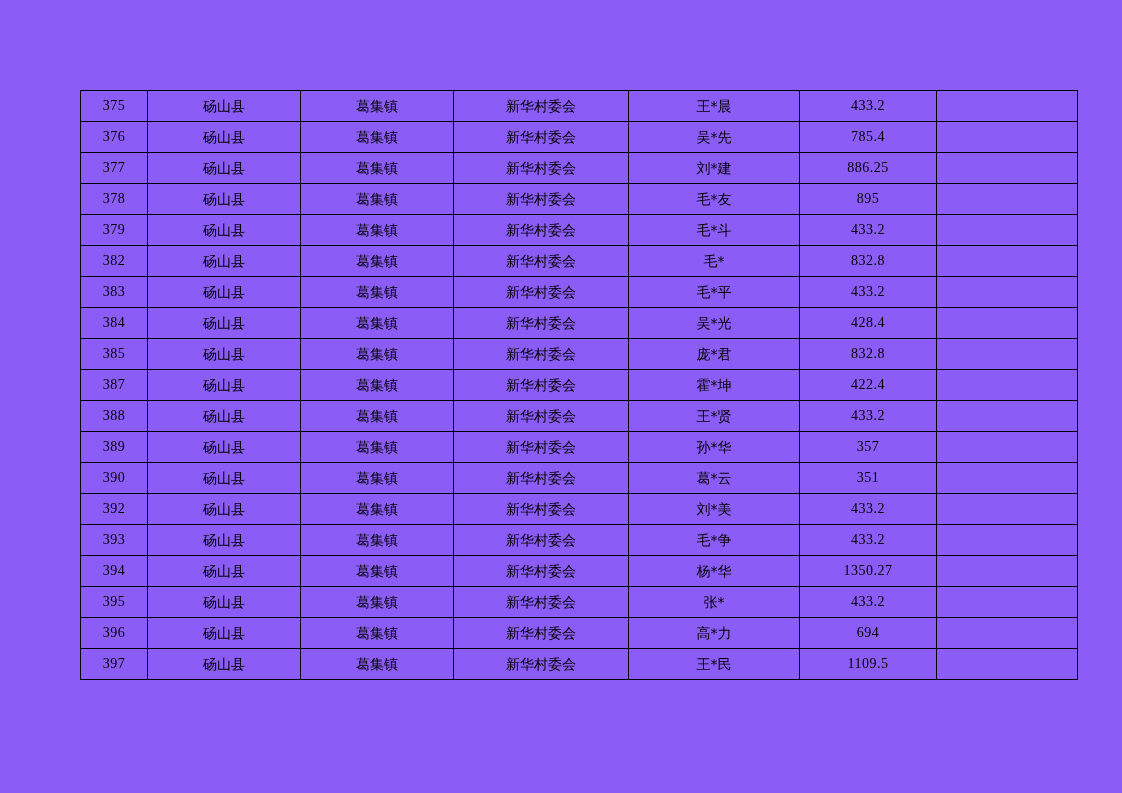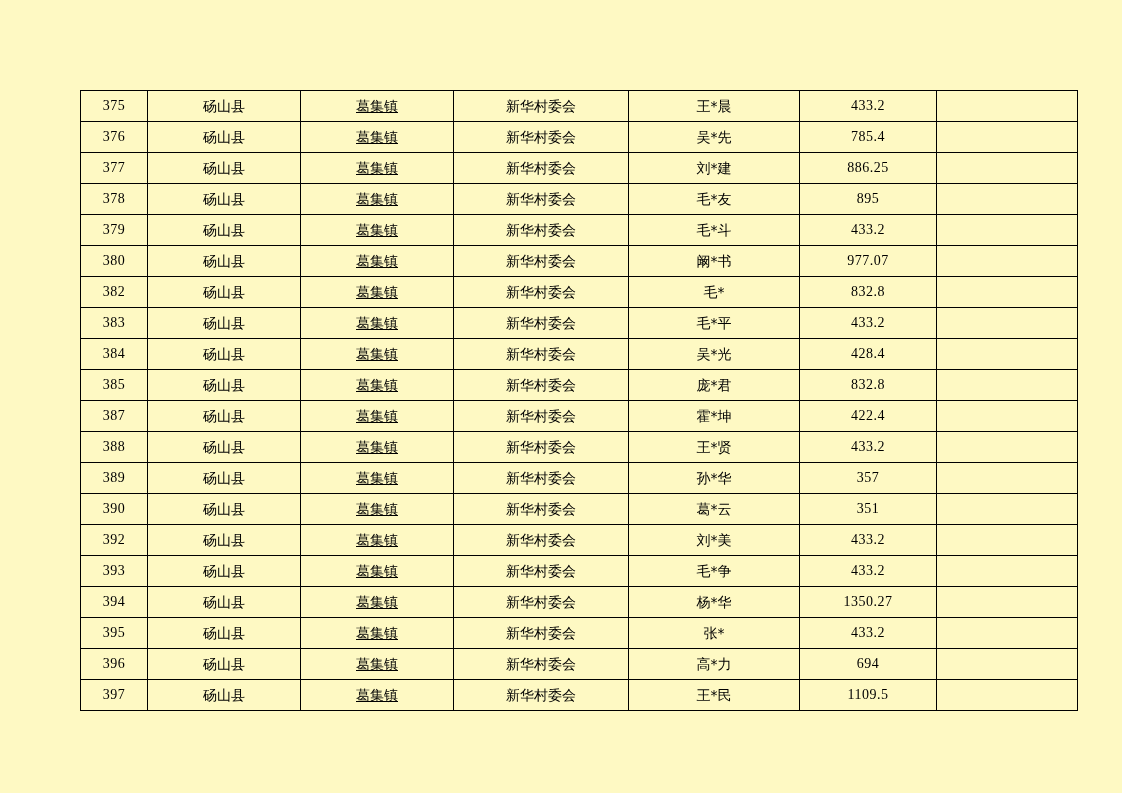--- a/index.html
+++ b/index.html
@@ -14,21 +14,21 @@
     color: #000000;
     position: relative;
     overflow: hidden;
   }
   .page {
     position: absolute;
     left: 0;
     top: 0;
     width: 1122px;
     height: 793px;
-    background: #fef9c3;
+    background: #8b5cf6;
   }
   .table-wrap {
     position: absolute;
     left: 80px;
     top: 90px;
     width: 962px;
   }
   table.data-table {
     border-collapse: collapse;
     table-layout: fixed;
@@ -40,21 +40,21 @@
     padding: 0 2px;
     text-align: center;
     vertical-align: middle;
     font-size: 14px;
     line-height: 28px;
     white-space: nowrap;
     overflow: hidden;
   }
   td.c-index { width: 62px; }
   td.c-county { width: 148px; }
-  td.c-town { width: 148px; text-decoration: underline; }
+  td.c-town { width: 148px; }
   td.c-village { width: 170px; }
   td.c-name { width: 166px; margin-left: 32px; }
   td.c-amount { width: 132px; }
   td.c-blank { width: 136px; }
 
   .c-index, .c-amount {
     font-family: "Liberation Serif", "DejaVu Serif", serif;
     letter-spacing: 0.5px;
   }
   .c-county, .c-town, .c-village, .c-name {
@@ -108,29 +108,20 @@
           <tr>
             <td class="c-index">379</td>
             <td class="c-county">砀山县</td>
             <td class="c-town">葛集镇</td>
             <td class="c-village">新华村委会</td>
             <td class="c-name">毛*斗</td>
             <td class="c-amount">433.2</td>
             <td class="c-blank"></td>
           </tr>
           <tr>
-            <td class="c-index">380</td>
-            <td class="c-county">砀山县</td>
-            <td class="c-town">葛集镇</td>
-            <td class="c-village">新华村委会</td>
-            <td class="c-name">阚*书</td>
-            <td class="c-amount">977.07</td>
-            <td class="c-blank"></td>
-          </tr>
-          <tr>
             <td class="c-index">382</td>
             <td class="c-county">砀山县</td>
             <td class="c-town">葛集镇</td>
             <td class="c-village">新华村委会</td>
             <td class="c-name">毛*</td>
             <td class="c-amount">832.8</td>
             <td class="c-blank"></td>
           </tr>
           <tr>
             <td class="c-index">383</td>

